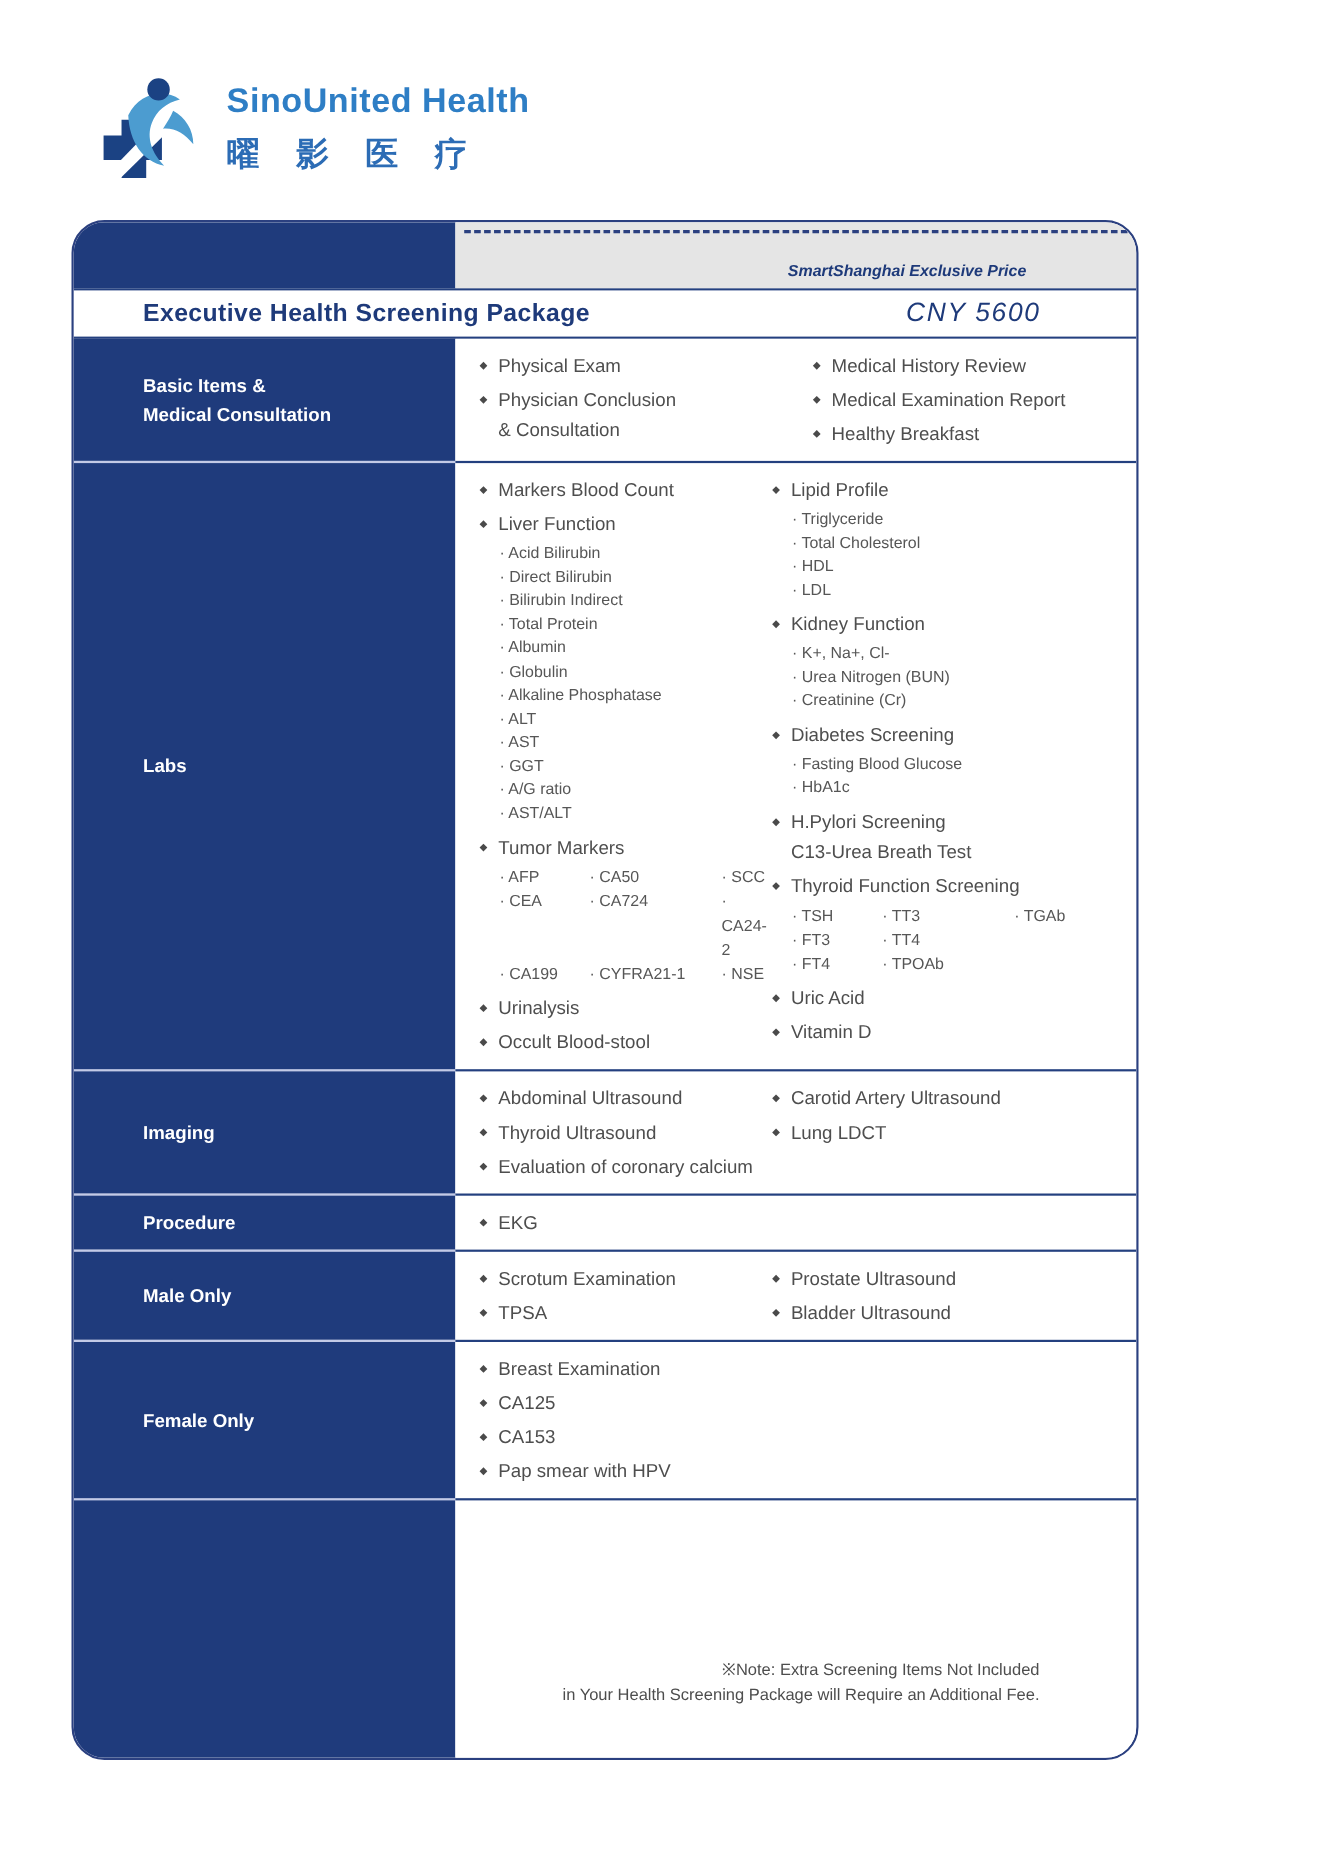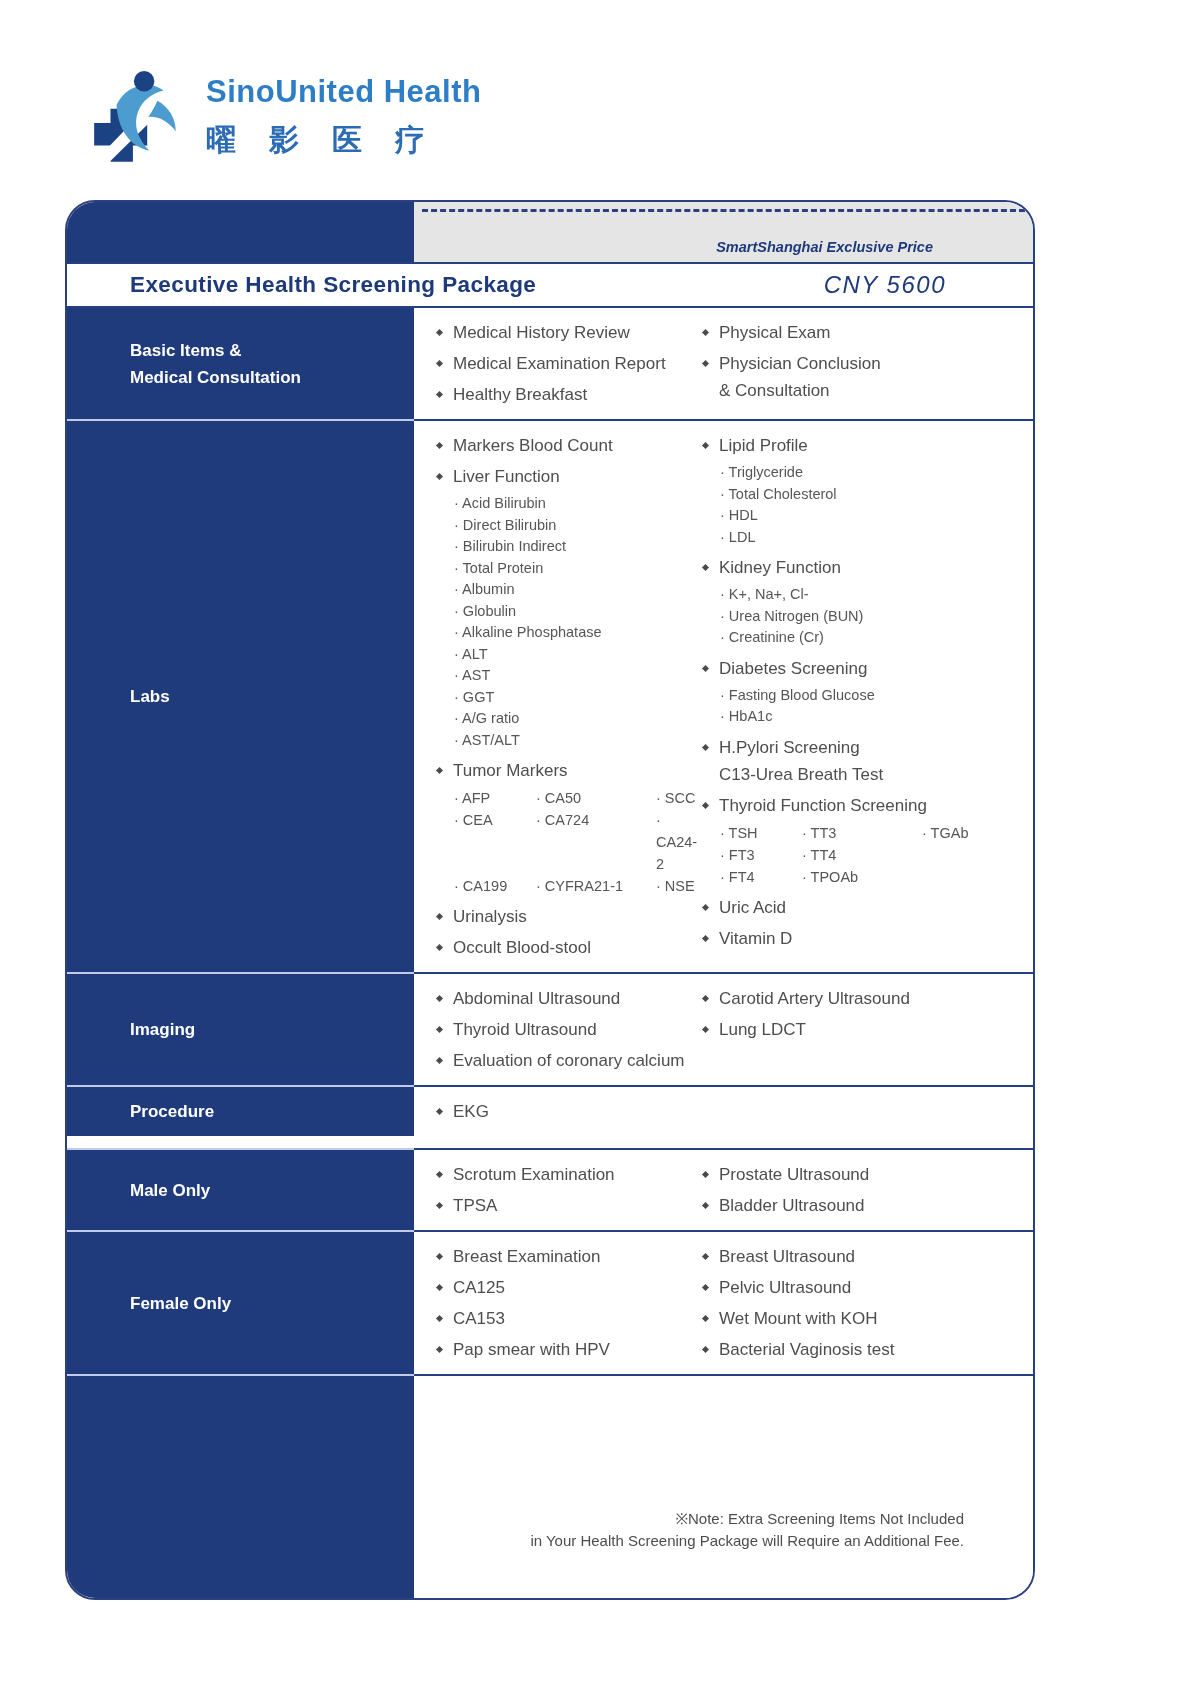--- a/index.html
+++ b/index.html
@@ -41,21 +41,21 @@
   .blt{position:absolute;left:1px;top:8px;width:5px;height:5px;background:#4a4a4a;transform:rotate(45deg);}
   .cont{margin:2px 0 5px 17px;font-size:17px;color:#4e4e4e;line-height:22px;}
   .subs{margin:1px 0 4px 18px;}
   .sub{font-size:14.5px;color:#565656;line-height:21.5px;}
   .grid3{display:grid;grid-template-columns:82px 120px auto;margin:2px 0 4px 18px;}
   .gcell{font-size:14.5px;color:#565656;line-height:22px;}
   
   .row-footer{flex:1;min-height:0;display:flex;}
   .row-footer .side{border-top:2px solid #c3cae6;}
   .row-footer .footer-content{flex:1;background:#fff;border-top:2px solid #24407f;
-    display:flex;align-items:flex-end;justify-content:flex-end;padding:0 69px 46px 0;box-sizing:border-box;}
+    display:flex;align-items:flex-end;justify-content:flex-end;padding:0 88px 46px 0;box-sizing:border-box;}
   .note{text-align:right;font-size:15px;color:#4d4d4d;line-height:22px;}
 </style>
 </head>
 <body>
 
 <div class="logo">
   <div class="logo-icon">
     <svg viewBox="0 0 100 100" aria-hidden="true">
       <path d="M24 40 h22 v14 h14 v22 h-14 v16 H24 V76 H8 V54 h16 z" fill="#1b4283"></path>
       <path d="M6 94 L64 34 L73 43 L15 100 Z" fill="#ffffff"></path>
@@ -85,29 +85,29 @@
     <div class="price">CNY  5600</div>
   </div>
 
   <div id="sections">
       <div class="row" style="min-height: 105px;">
         <div class="side">
           <div class="side-line">Basic Items &amp;</div>
           <div class="side-line">Medical Consultation</div>
         </div>
         <div class="content">
+          <div class="col col1">
+            <div class="item"><span class="blt"></span><span class="itx">Physical Exam</span></div>
+            <div class="item"><span class="blt"></span><span class="itx">Physician Conclusion</span></div>
+            <div class="cont">&amp; Consultation</div>
+          </div>
           <div class="col col0">
             <div class="item"><span class="blt"></span><span class="itx">Medical History Review</span></div>
             <div class="item"><span class="blt"></span><span class="itx">Medical Examination Report</span></div>
             <div class="item"><span class="blt"></span><span class="itx">Healthy Breakfast</span></div>
-          </div>
-          <div class="col col1">
-            <div class="item"><span class="blt"></span><span class="itx">Physical Exam</span></div>
-            <div class="item"><span class="blt"></span><span class="itx">Physician Conclusion</span></div>
-            <div class="cont">&amp; Consultation</div>
           </div>
         </div>
       </div>
       <div class="row" style="min-height: 498px;">
         <div class="side">
           <div class="side-line">Labs</div>
         </div>
         <div class="content">
           <div class="col col0">
             <div class="item"><span class="blt"></span><span class="itx">Markers Blood Count</span></div>
@@ -199,21 +199,21 @@
         <div class="side">
           <div class="side-line">Procedure</div>
         </div>
         <div class="content">
           <div class="col col0">
             <div class="item"><span class="blt"></span><span class="itx">EKG</span></div>
           </div>
           <div class="col col1"></div>
         </div>
       </div>
-      <div class="row" style="min-height: 62px; margin-top: 12px;">
+      <div class="row" style="min-height: 62px;">
         <div class="side">
           <div class="side-line">Male Only</div>
         </div>
         <div class="content">
           <div class="col col0">
             <div class="item"><span class="blt"></span><span class="itx">Scrotum Examination</span></div>
             <div class="item"><span class="blt"></span><span class="itx">TPSA</span></div>
           </div>
           <div class="col col1">
             <div class="item"><span class="blt"></span><span class="itx">Prostate Ultrasound</span></div>
@@ -224,26 +224,20 @@
       <div class="row" style="min-height: 114px;">
         <div class="side">
           <div class="side-line">Female Only</div>
         </div>
         <div class="content">
           <div class="col col0">
             <div class="item"><span class="blt"></span><span class="itx">Breast Examination</span></div>
             <div class="item"><span class="blt"></span><span class="itx">CA125</span></div>
             <div class="item"><span class="blt"></span><span class="itx">CA153</span></div>
             <div class="item"><span class="blt"></span><span class="itx">Pap smear with HPV</span></div>
-          </div>
-          <div class="col col1">
-            <div class="item"><span class="blt"></span><span class="itx">Breast Ultrasound</span></div>
-            <div class="item"><span class="blt"></span><span class="itx">Pelvic Ultrasound</span></div>
-            <div class="item"><span class="blt"></span><span class="itx">Wet Mount with KOH</span></div>
-            <div class="item"><span class="blt"></span><span class="itx">Bacterial Vaginosis test</span></div>
           </div>
         </div>
       </div>
     </div>
 
   <div class="row row-footer">
     <div class="side"></div>
     <div class="footer-content">
       <div class="note">
         <div>※Note: Extra Screening Items Not Included</div>

